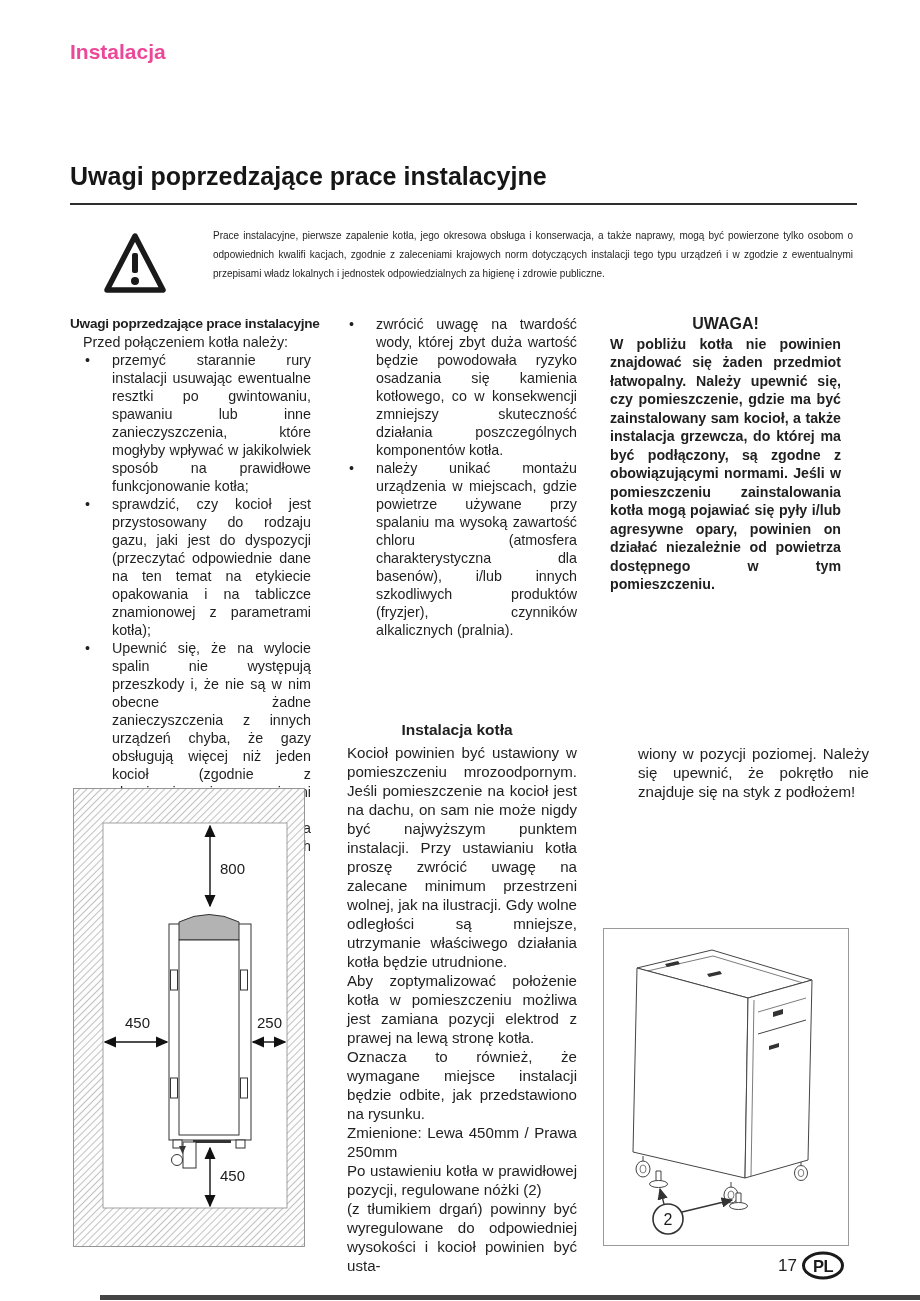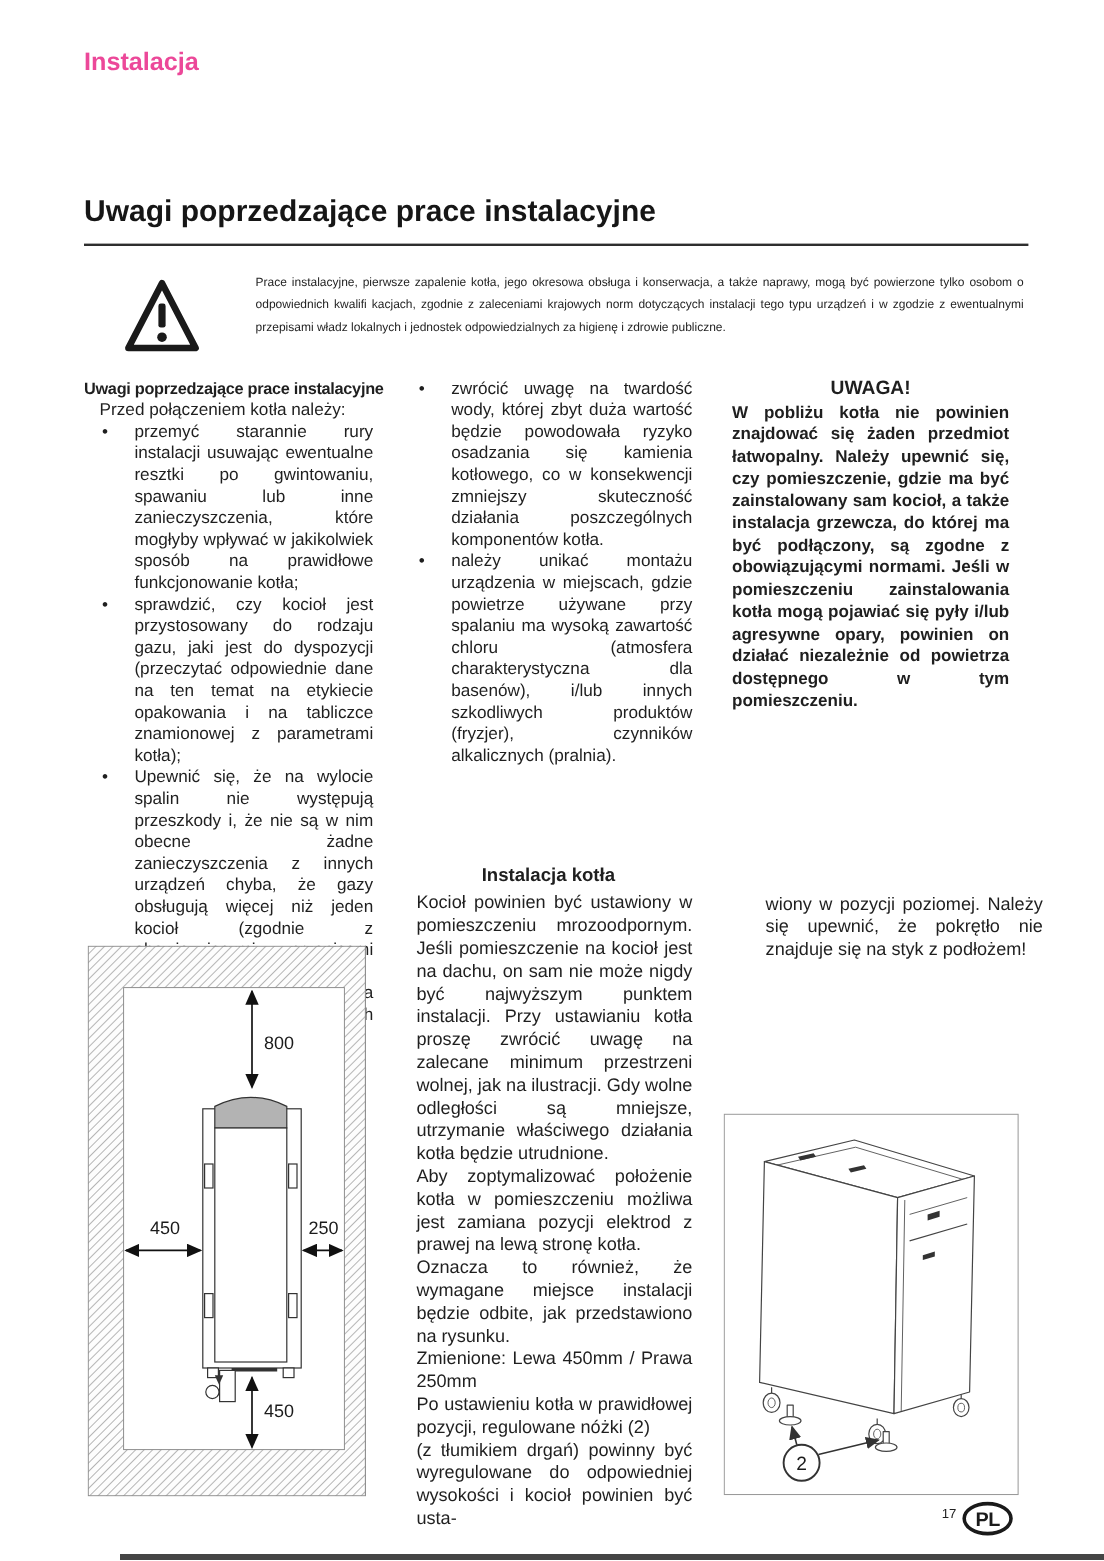--- a/index.html
+++ b/index.html
@@ -27,21 +27,21 @@
   .col1-intro{padding-left:13px;}
   .bullet{position:relative;padding-left:42px;}
   .bullet::before{content:"\2022";position:absolute;left:15px;top:0;}
   .hang{padding-left:41px;}
   .sec-head{font-weight:bold;font-size:15.5px;line-height:20px;text-align:center;padding-left:3px;margin-bottom:3px;}
   .sec-body{padding-left:13px;}
   .sec-body p, .col3l p{margin:0;}
   .uwaga-head{text-align:center;font-size:16px;margin-bottom:1px;}
   .diagram-box{position:absolute;left:73px;top:788px;text-align:right;}
   .illu-box{position:absolute;left:603px;top:928px;}
-  .page-num{position:absolute;left:765px;top:1256px;width:32px;text-align:right;font-size:11px;color:#222;}
+  .page-num{position:absolute;left:765px;top:1256px;width:32px;text-align:right;font-size:17px;color:#222;}
   .pl-badge{position:absolute;left:801px;top:1251px;}
   .bottom-bar{position:absolute;left:100px;top:1295px;width:820px;height:5px;background:#454545;}
   svg text{font-family:"Liberation Sans",sans-serif;fill:#1b1b1b;}
 </style>
 </head>
 <body>
 
 <div class="page">
 
   <div class="doc-header">Instalacja</div>

